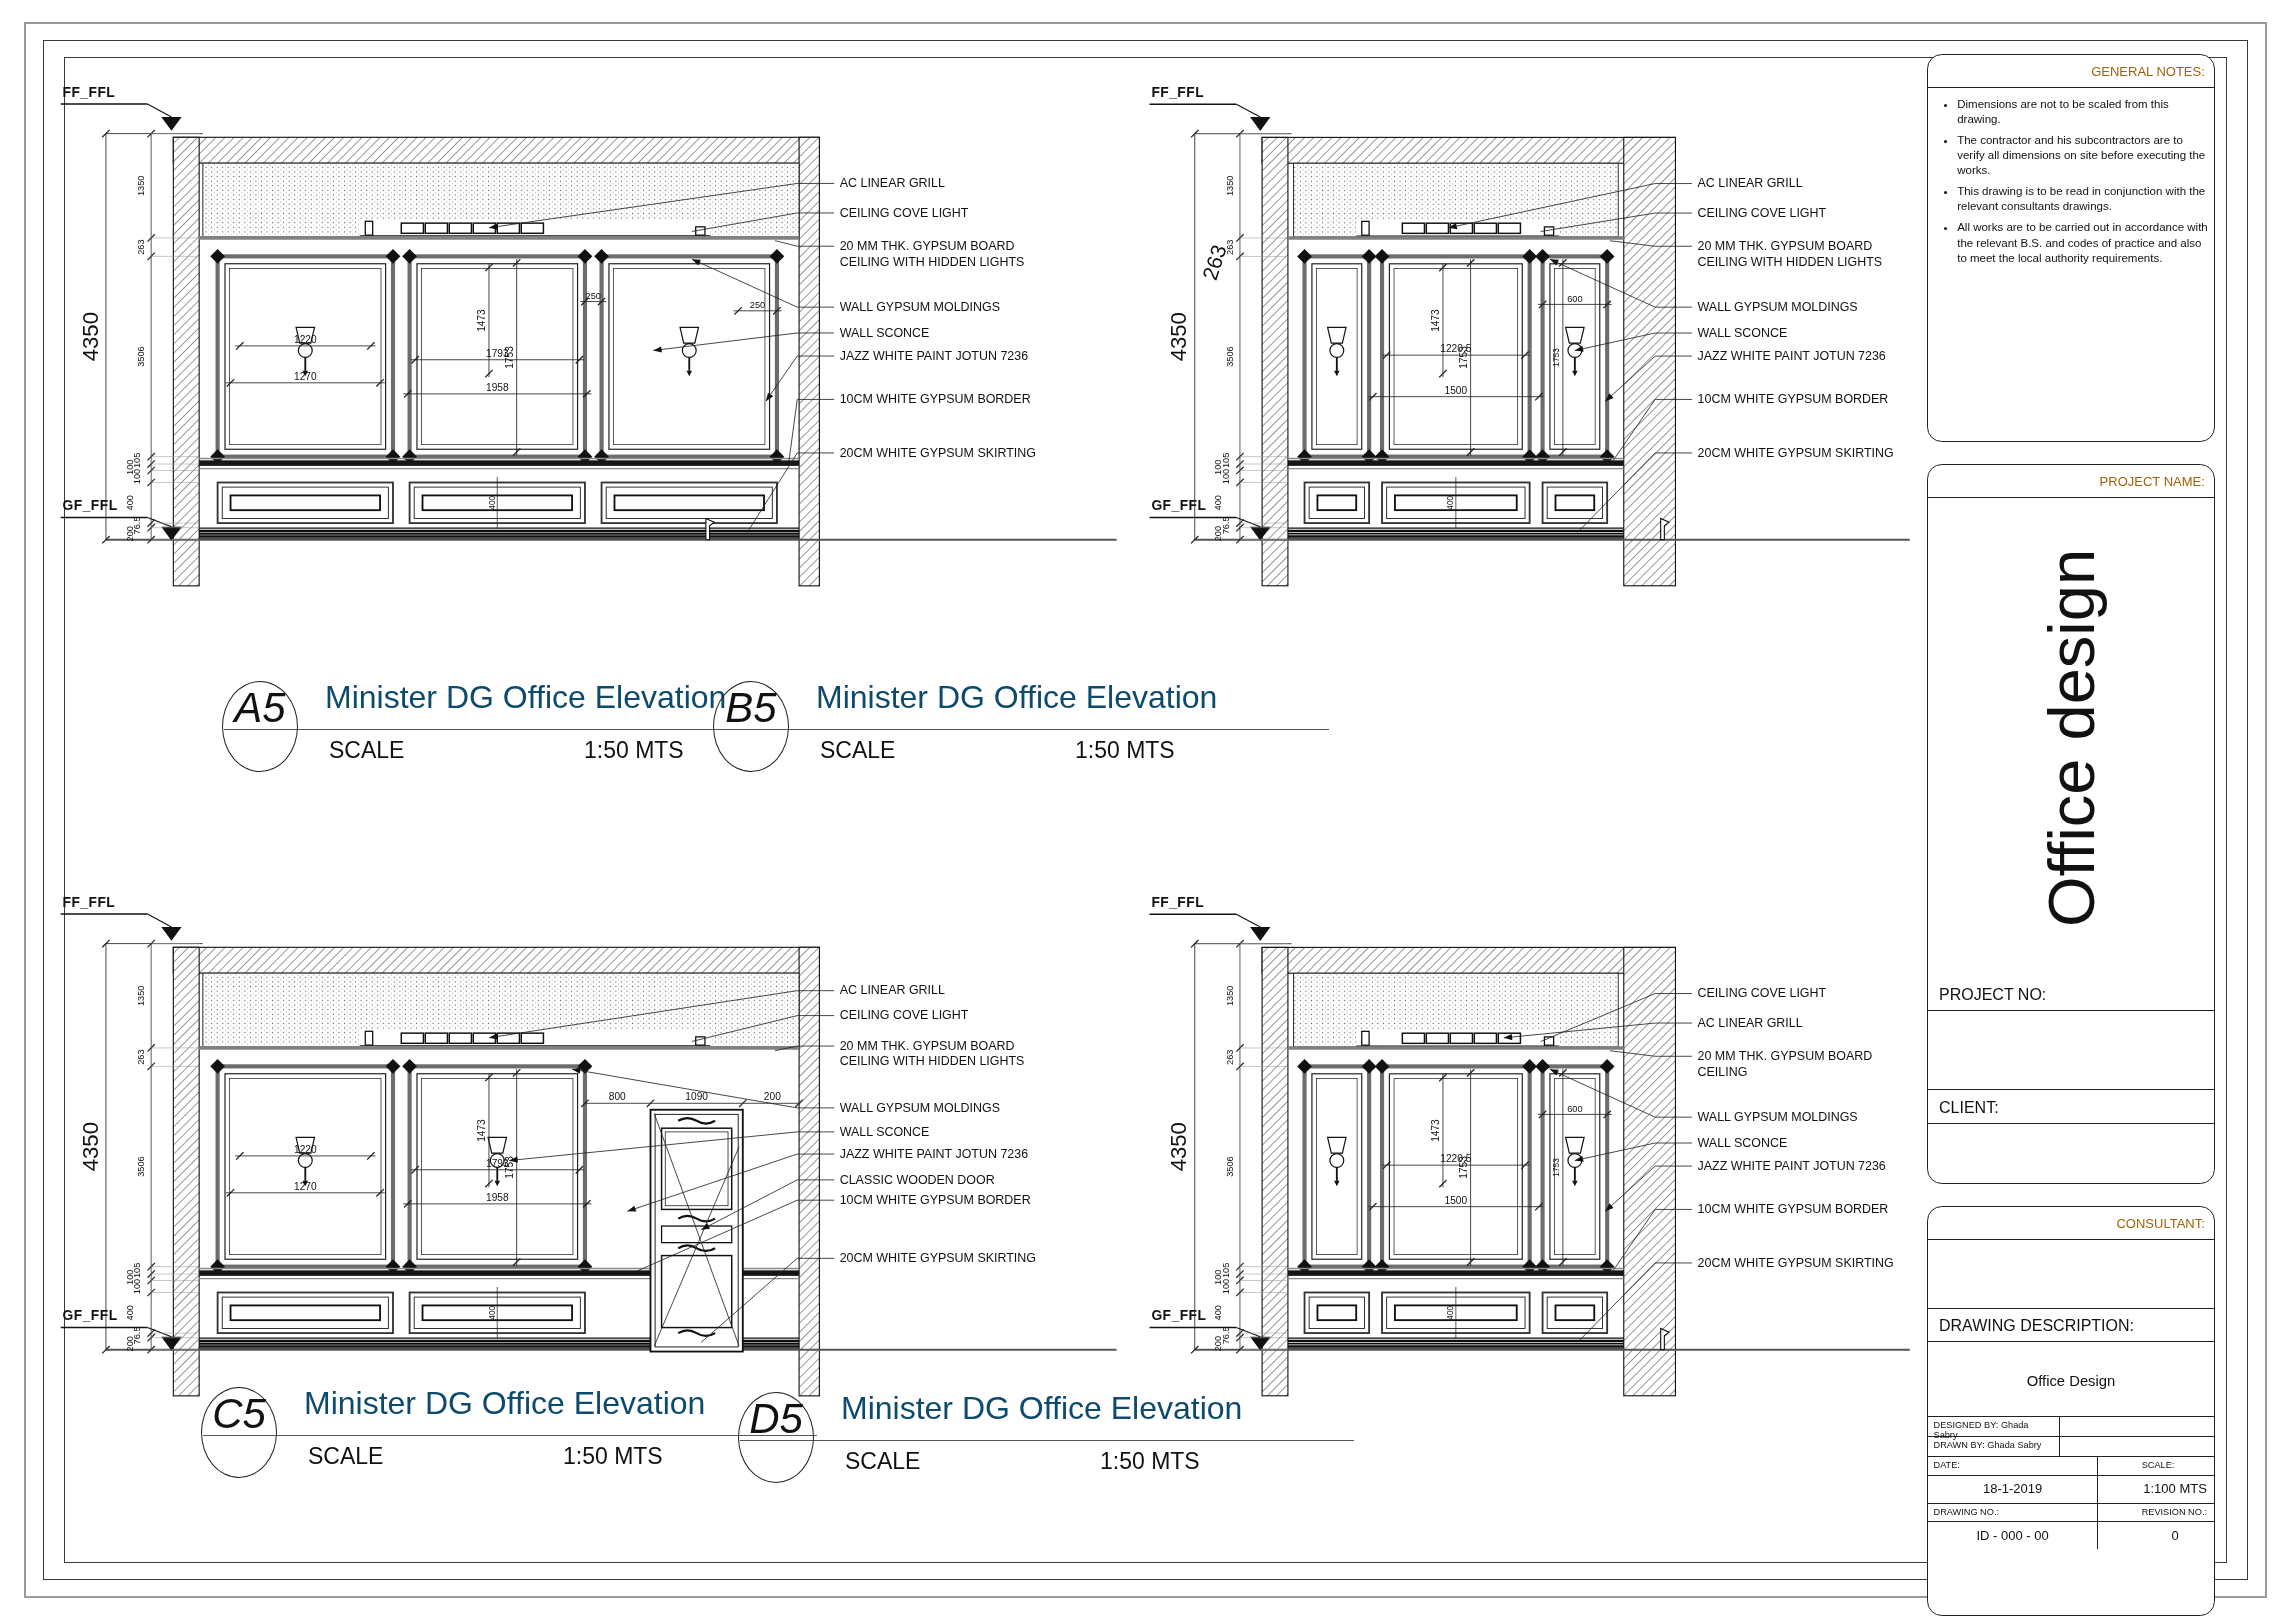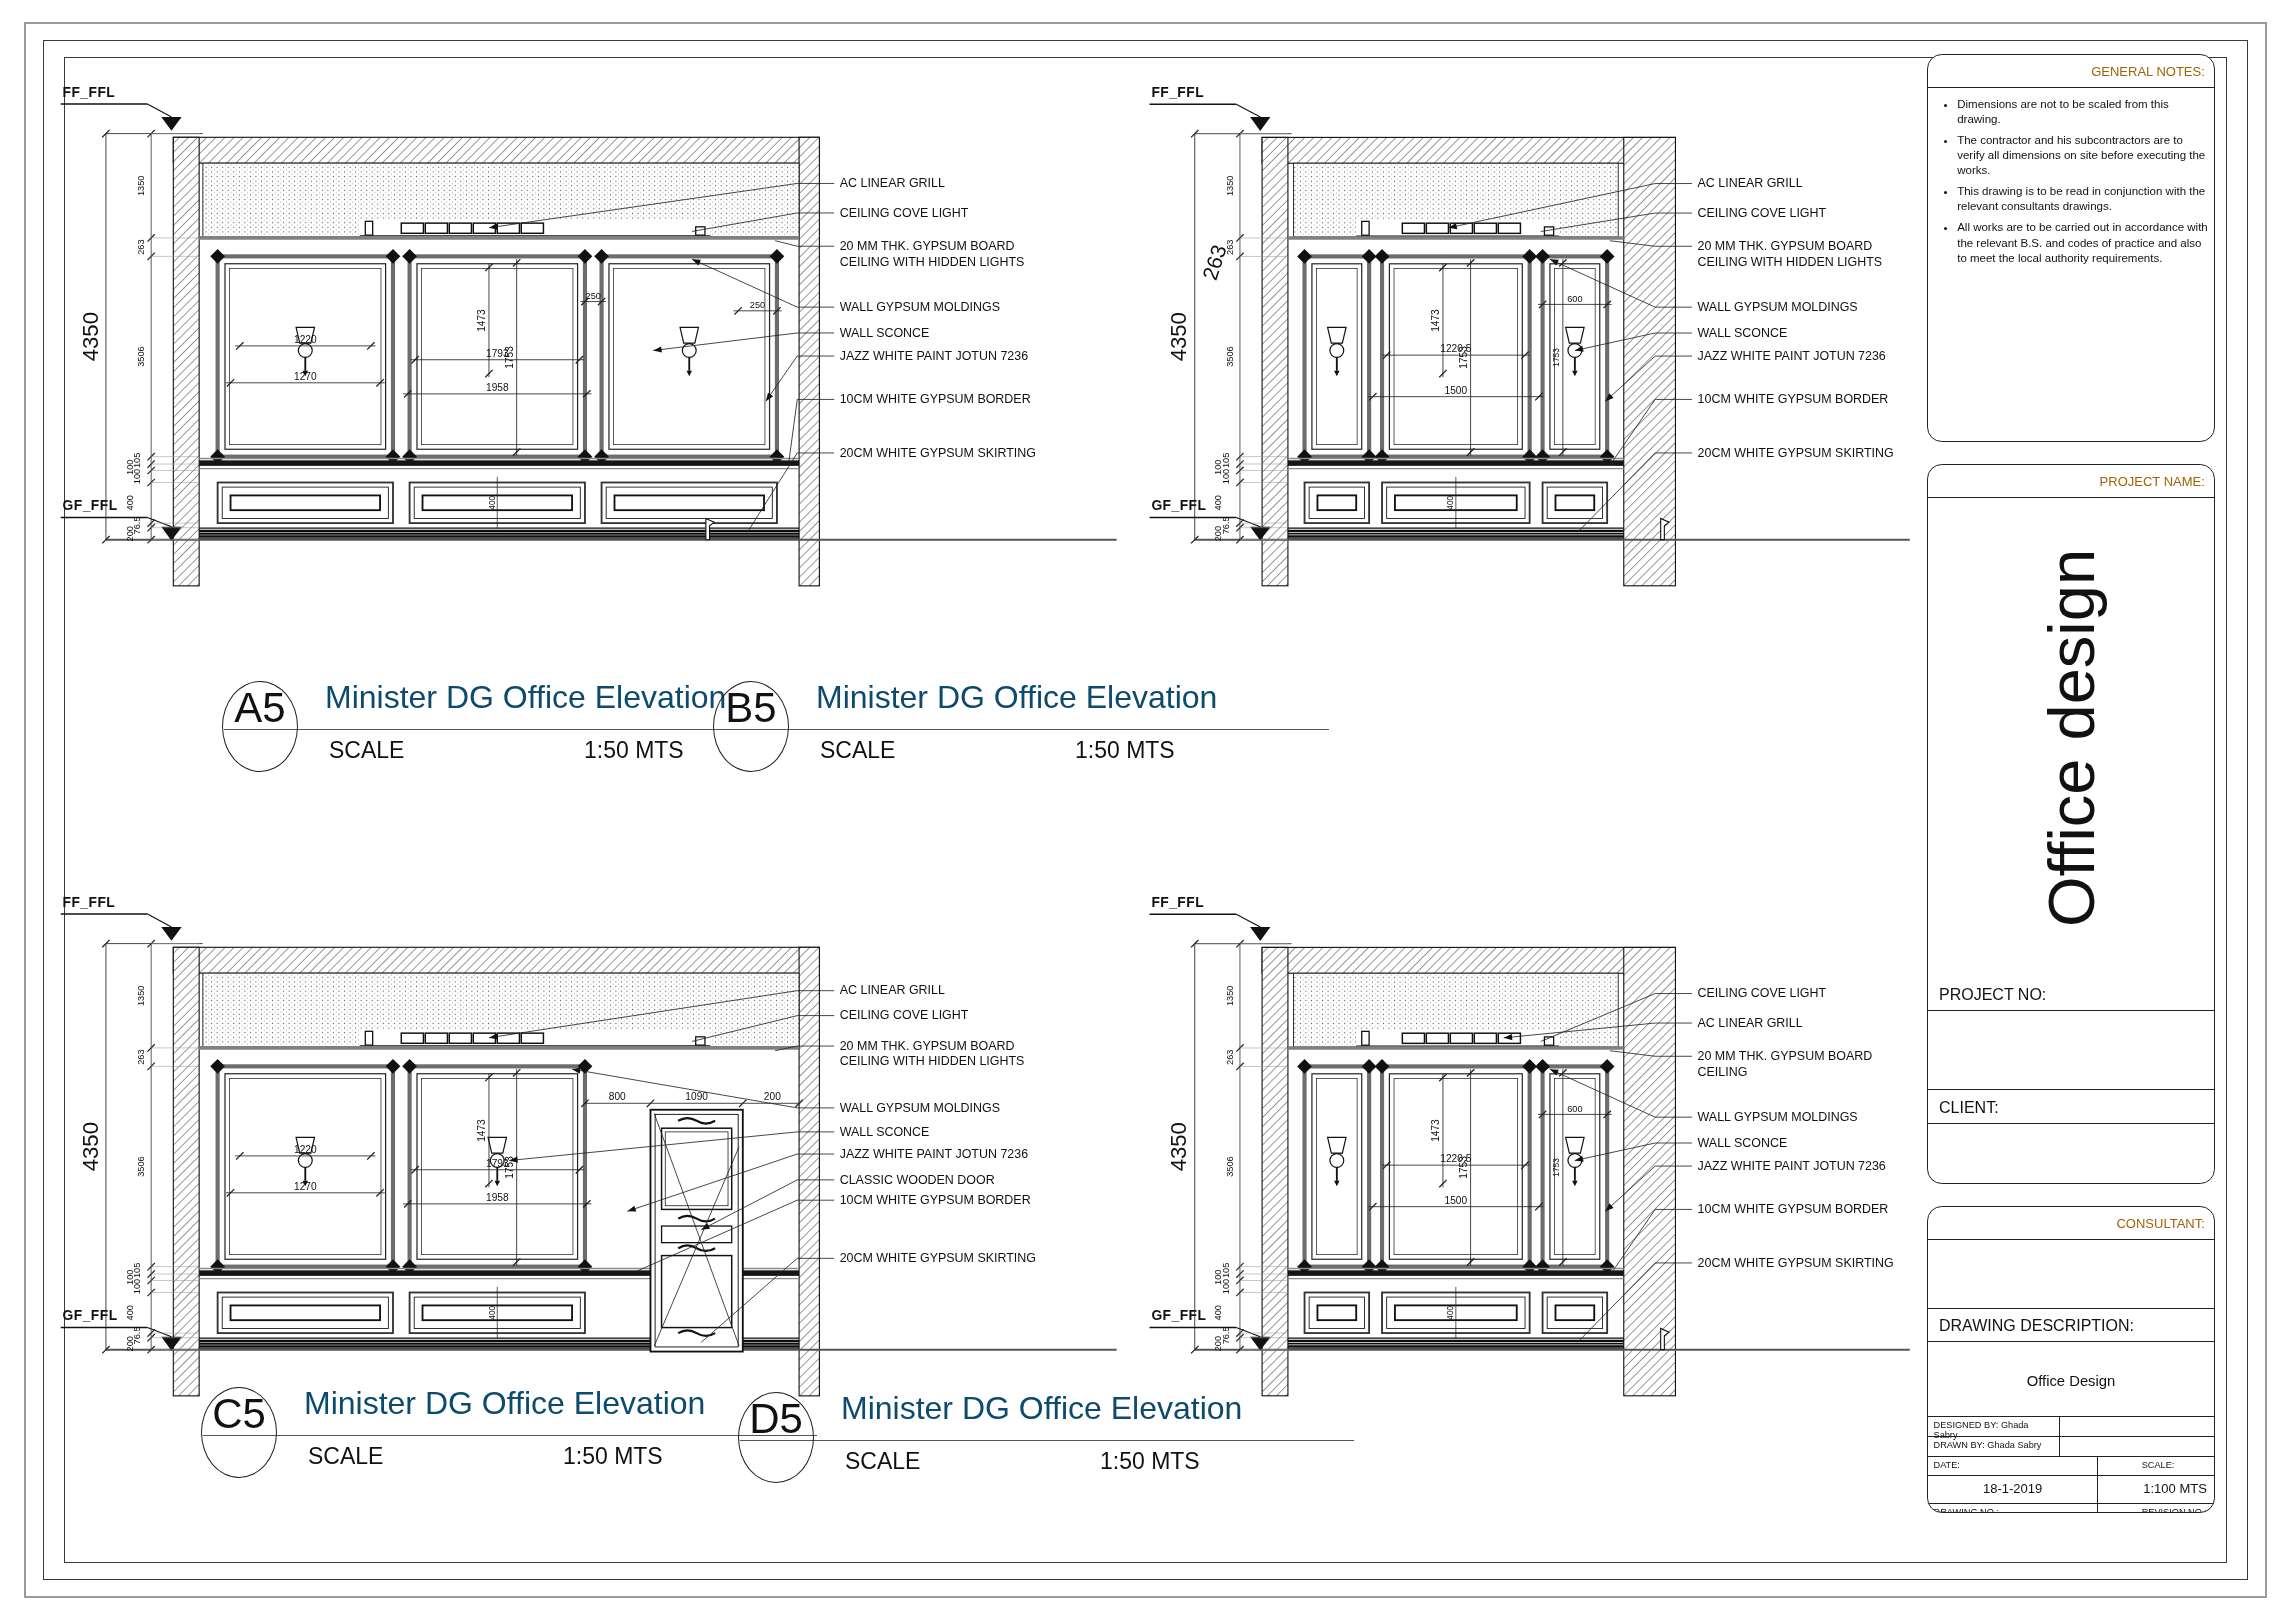--- a/index.html
+++ b/index.html
@@ -4,39 +4,39 @@
 <style>
   html,body{margin:0;padding:0;background:#fff;}
   body{width:2291px;height:1620px;position:relative;font-family:"Liberation Sans",sans-serif;color:#1a1a1a;overflow:hidden;}
   .border-outer,.border-mid,.border-inner{position:absolute;pointer-events:none;}
   .border-outer{left:24px;top:22px;right:24px;bottom:22px;border:2.8px solid #9a9a9a;}
   .border-mid{left:43px;top:40px;right:43px;bottom:40px;border:1.8px solid #3a3a3a;}
   .border-inner{left:64px;top:57px;right:64px;bottom:57px;border:1.8px solid #3a3a3a;}
   .elev-svg{position:absolute;}
   
   .etitle{position:absolute;width:665px;height:111px;}
-  .ecircle{position:absolute;left:0;top:9.2px;width:74px;height:89px;border:1.7px solid #222;border-radius:50%;}
+  .ecircle{position:absolute;left:0;top:9.2px;width:74px;height:89px;border:1.7px solid #222;border-radius:50%;font-style:italic;}
   .ecircle span{position:absolute;left:0;top:1.8px;width:100%;text-align:center;font-size:42px;color:#111;}
   .etitle-line{position:absolute;left:1.8px;top:57px;width:614px;height:0;border-top:1.5px solid #555;}
   .ename{position:absolute;left:103px;top:7.4px;font-size:32px;color:#0c4a6e;white-space:nowrap;}
   .escale-l{position:absolute;left:107px;top:65px;font-size:23px;color:#111;}
   .escale-v{position:absolute;left:362px;top:65px;font-size:23px;color:#111;}
   
   .rcol{position:absolute;left:1927px;top:54px;width:288px;}
   .rbox{position:absolute;left:0;border:1.8px solid #222;border-radius:14.8px;background:#fff;box-sizing:border-box;overflow:hidden;}
   .rbox .hd{font-size:13px;padding:9.2px 9.2px 7.4px 11px;border-bottom:1.8px solid #222;color:#a16207;text-align:right;}
   #box-notes{top:0;height:388px;width:288px;}
   #box-notes ul{margin:9.2px 3.7px 0 9.2px;padding-left:20px;}
   #box-notes li{font-size:11.5px;line-height:1.33;margin-bottom:5.5px;color:#111;}
   #box-project{top:410px;height:720px;width:288px;}
   .pname-area{position:relative;height:480px;}
   .pname-rot{position:absolute;left:50%;top:50%;transform:translate(-50%,-50%) rotate(-90deg);font-size:65px;white-space:nowrap;color:#111;}
   .subhd{font-size:16px;padding:8.3px 9.2px 6.5px 11px;border-top:1.8px solid #222;border-bottom:1.8px solid #222;color:#111;}
   .spacer84{height:78px;} .spacer60{height:55px;}
-  #box-consult{top:1152px;height:307px;width:288px;}
+  #box-consult{top:1152px;height:410px;width:288px;}
   .spacer74{height:68px;}
   .desc-area{height:74px;position:relative;}
   .desc-area div{position:absolute;left:0;top:31px;width:100%;text-align:center;font-size:14.8px;color:#111;}
   .trow{display:flex;border-top:1.4px solid #222;box-sizing:border-box;gap:38px;}
   .tcell{box-sizing:border-box;padding:2.8px 5.5px;font-size:9.2px;color:#111;}
   .tcell.br{border-right:1.4px solid #222;}
   .tval{text-align:center;font-size:13px;padding-top:5.5px;}
 </style>
 </head>
 <body>

